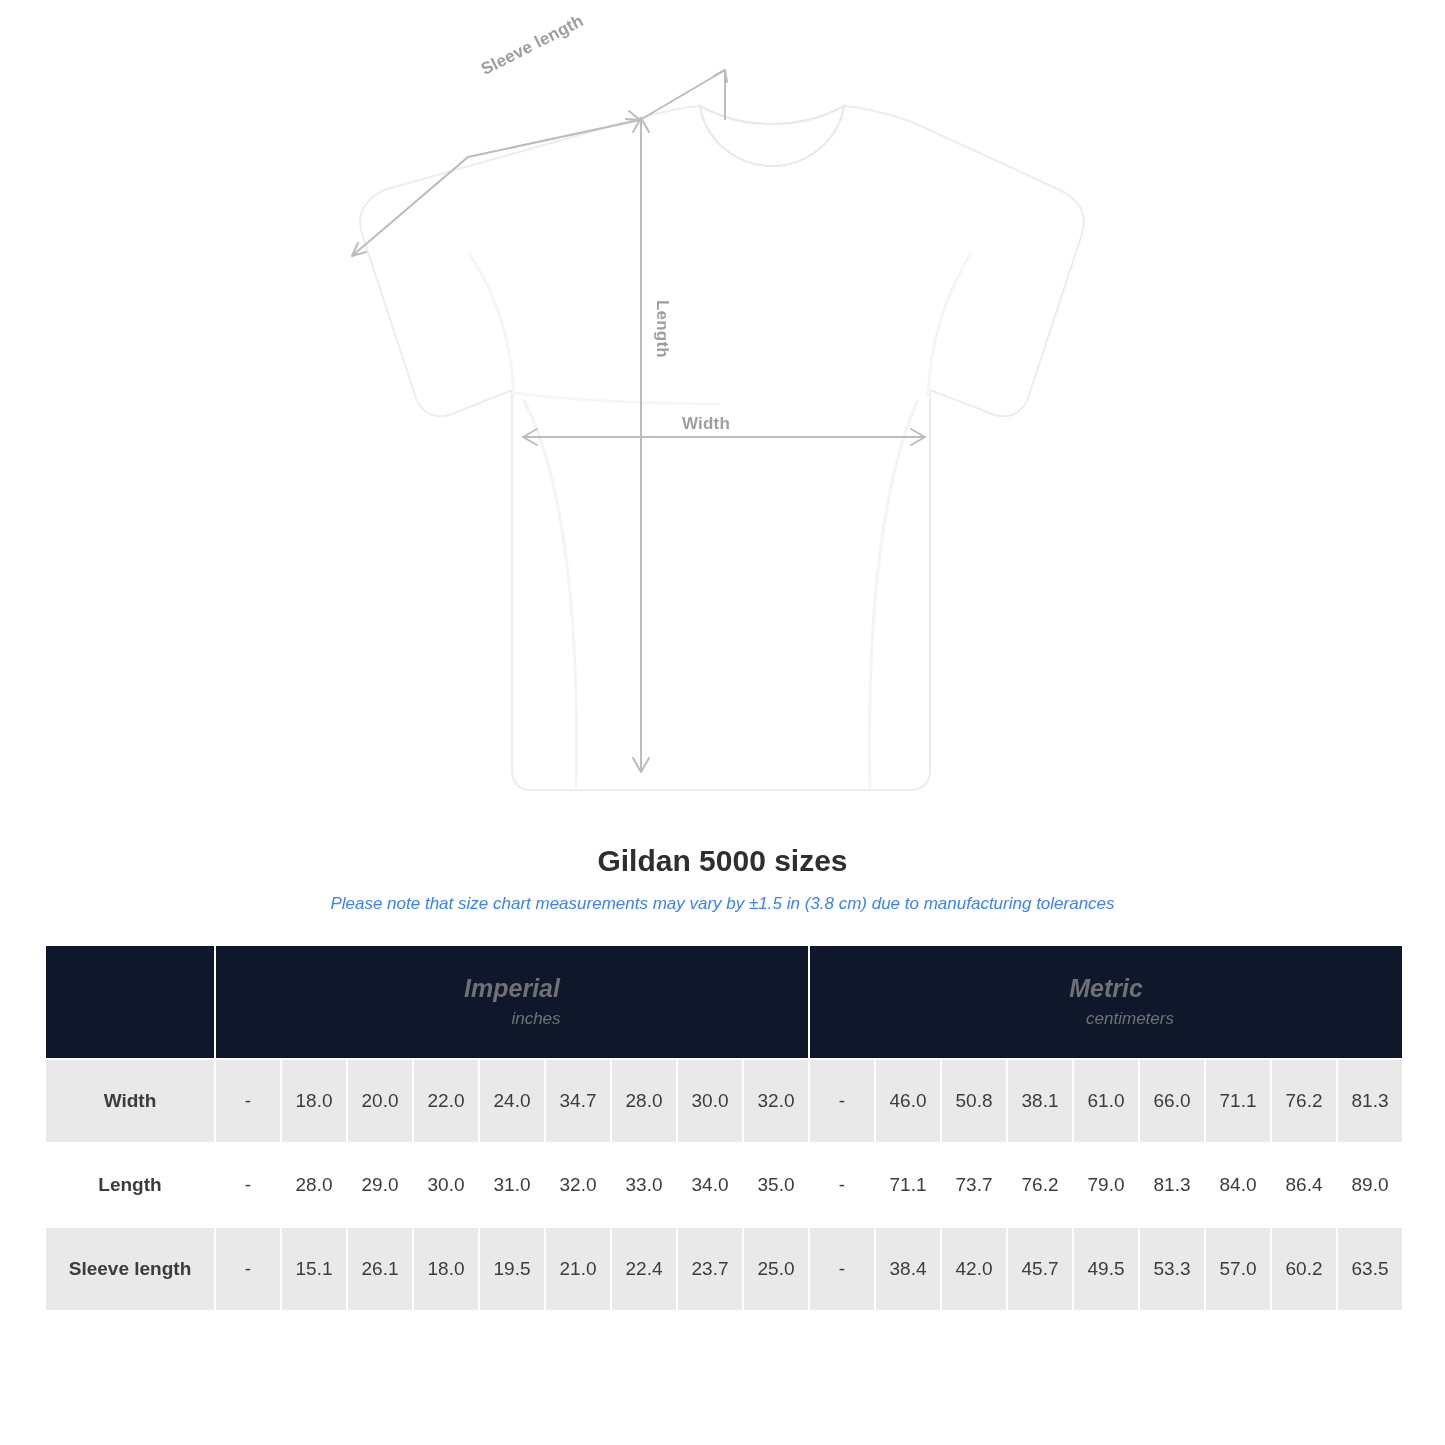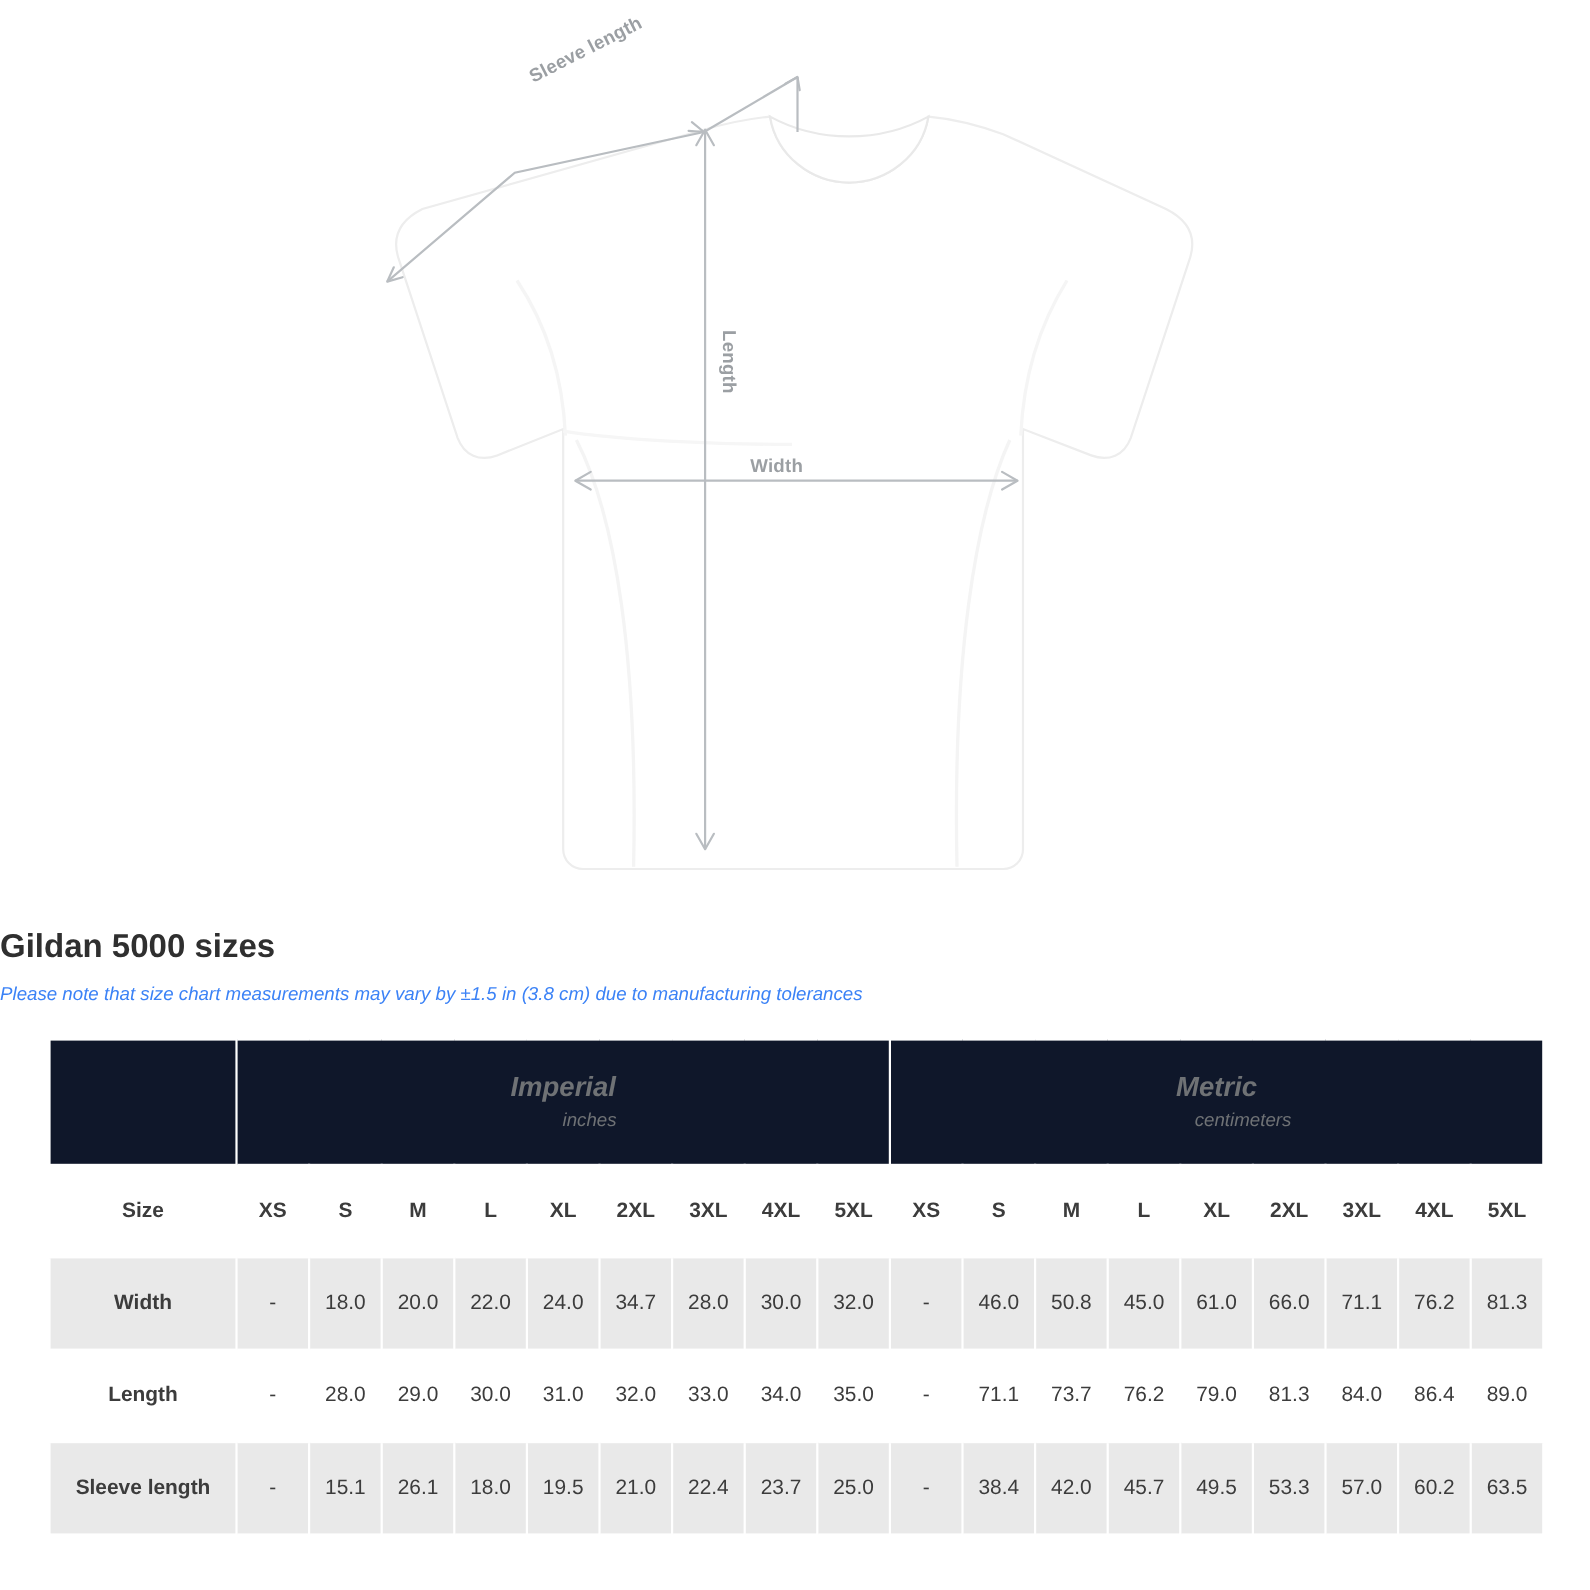--- a/index.html
+++ b/index.html
@@ -46,21 +46,21 @@
     writing-mode: vertical-rl;
     text-orientation: mixed;
   }
   .label-width {
     left: 682px;
     top: 414px;
   }
 
   
   .title-block {
-    text-align: left;
+    text-align: center;
     margin-top: 14px;
   }
   .chart-title {
     font-size: 30px;
     font-weight: bold;
     color: #2f2f2f;
     margin: 0;
   }
   .chart-note {
     font-size: 17px;
@@ -230,56 +230,35 @@
           <td class="unit-head"></td>
           <td class="unit-head" colspan="9">
             <div class="unit-name">Imperial</div>
             <div class="unit-sub">inches</div>
           </td>
           <td class="unit-head" colspan="9">
             <div class="unit-name">Metric</div>
             <div class="unit-sub">centimeters</div>
           </td>
         </tr>
-        <tr class="row-size">
-          <td class="rowlabel">Size</td>
-          <td>XS</td>
-          <td>S</td>
-          <td>M</td>
-          <td>L</td>
-          <td>XL</td>
-          <td>2XL</td>
-          <td>3XL</td>
-          <td>4XL</td>
-          <td>5XL</td>
-          <td>XS</td>
-          <td>S</td>
-          <td>M</td>
-          <td>L</td>
-          <td>XL</td>
-          <td>2XL</td>
-          <td>3XL</td>
-          <td>4XL</td>
-          <td>5XL</td>
-        </tr>
         <tr class="row-shaded">
           <td class="rowlabel">Width</td>
           <td>-</td>
           <td>18.0</td>
           <td>20.0</td>
           <td>22.0</td>
           <td>24.0</td>
           <td>34.7</td>
           <td>28.0</td>
           <td>30.0</td>
           <td>32.0</td>
           <td>-</td>
           <td>46.0</td>
           <td>50.8</td>
-          <td>45.0</td>
+          <td>38.1</td>
           <td>61.0</td>
           <td>66.0</td>
           <td>71.1</td>
           <td>76.2</td>
           <td>81.3</td>
         </tr>
         <tr class="row-plain">
           <td class="rowlabel">Length</td>
           <td>-</td>
           <td>28.0</td>

